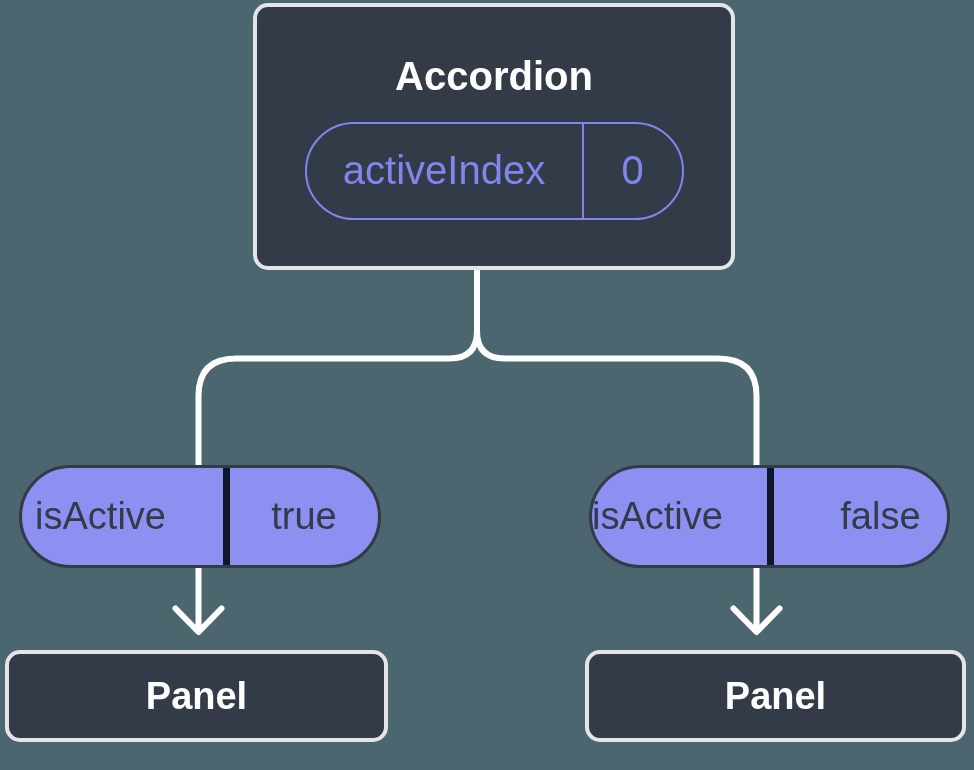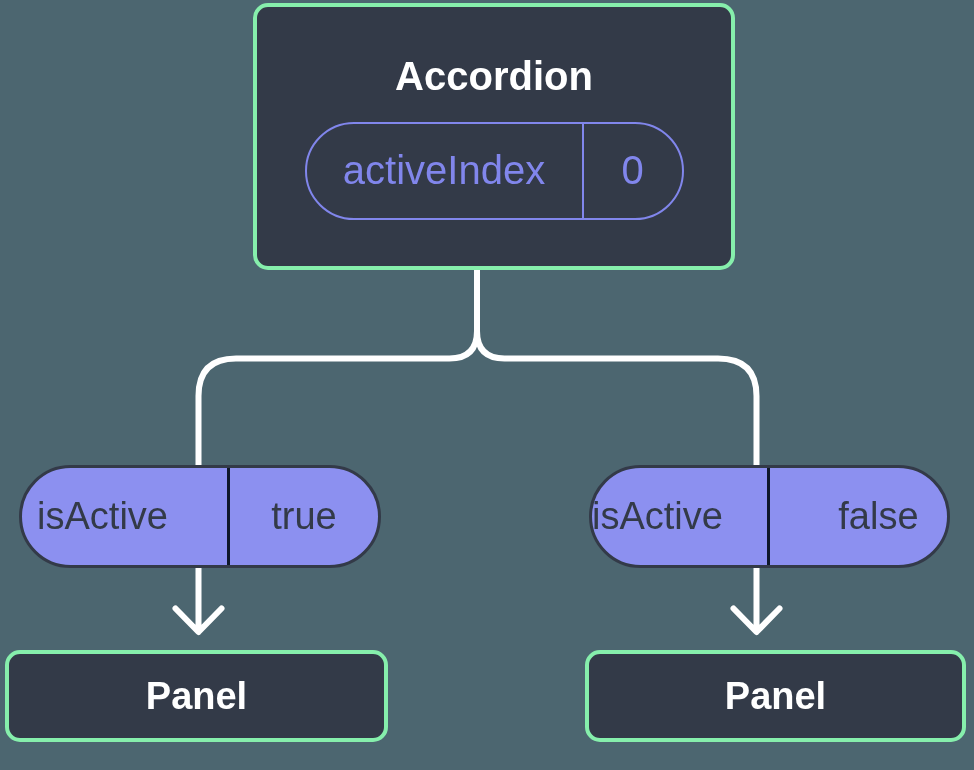--- a/index.html
+++ b/index.html
@@ -17,21 +17,21 @@
   }
   .connectors {
     position: absolute;
     inset: 0;
     z-index: 0;
   }
   .node {
     position: absolute;
     box-sizing: border-box;
     background: #333A48;
-    border: 4px solid #86efac;
+    border: 4px solid #e5e5e5;
     border-radius: 15px;
     z-index: 1;
     display: flex;
     flex-direction: column;
     align-items: center;
     justify-content: center;
   }
   .node-root {
     left: 253px;
     top: 3px;
@@ -83,21 +83,21 @@
     height: 103px;
     background: #8C90F0;
     border: 3px solid #333A48;
     color: #333A48;
     z-index: 1;
     font-size: 38px;
     font-weight: 400;
     text-align: center;
   }
   .pill-filled .pill-seg-val {
-    border-left: 3px solid #0f172a;
+    border-left: 7px solid #0f172a;
     margin-left: 44px;
   }
   .pill-child-left {
     left: 19px;
     width: 362px;
   }
   .pill-child-left .pill-seg-val { width: 148px; }
   .pill-child-right {
     left: 589px;
     width: 361px;

